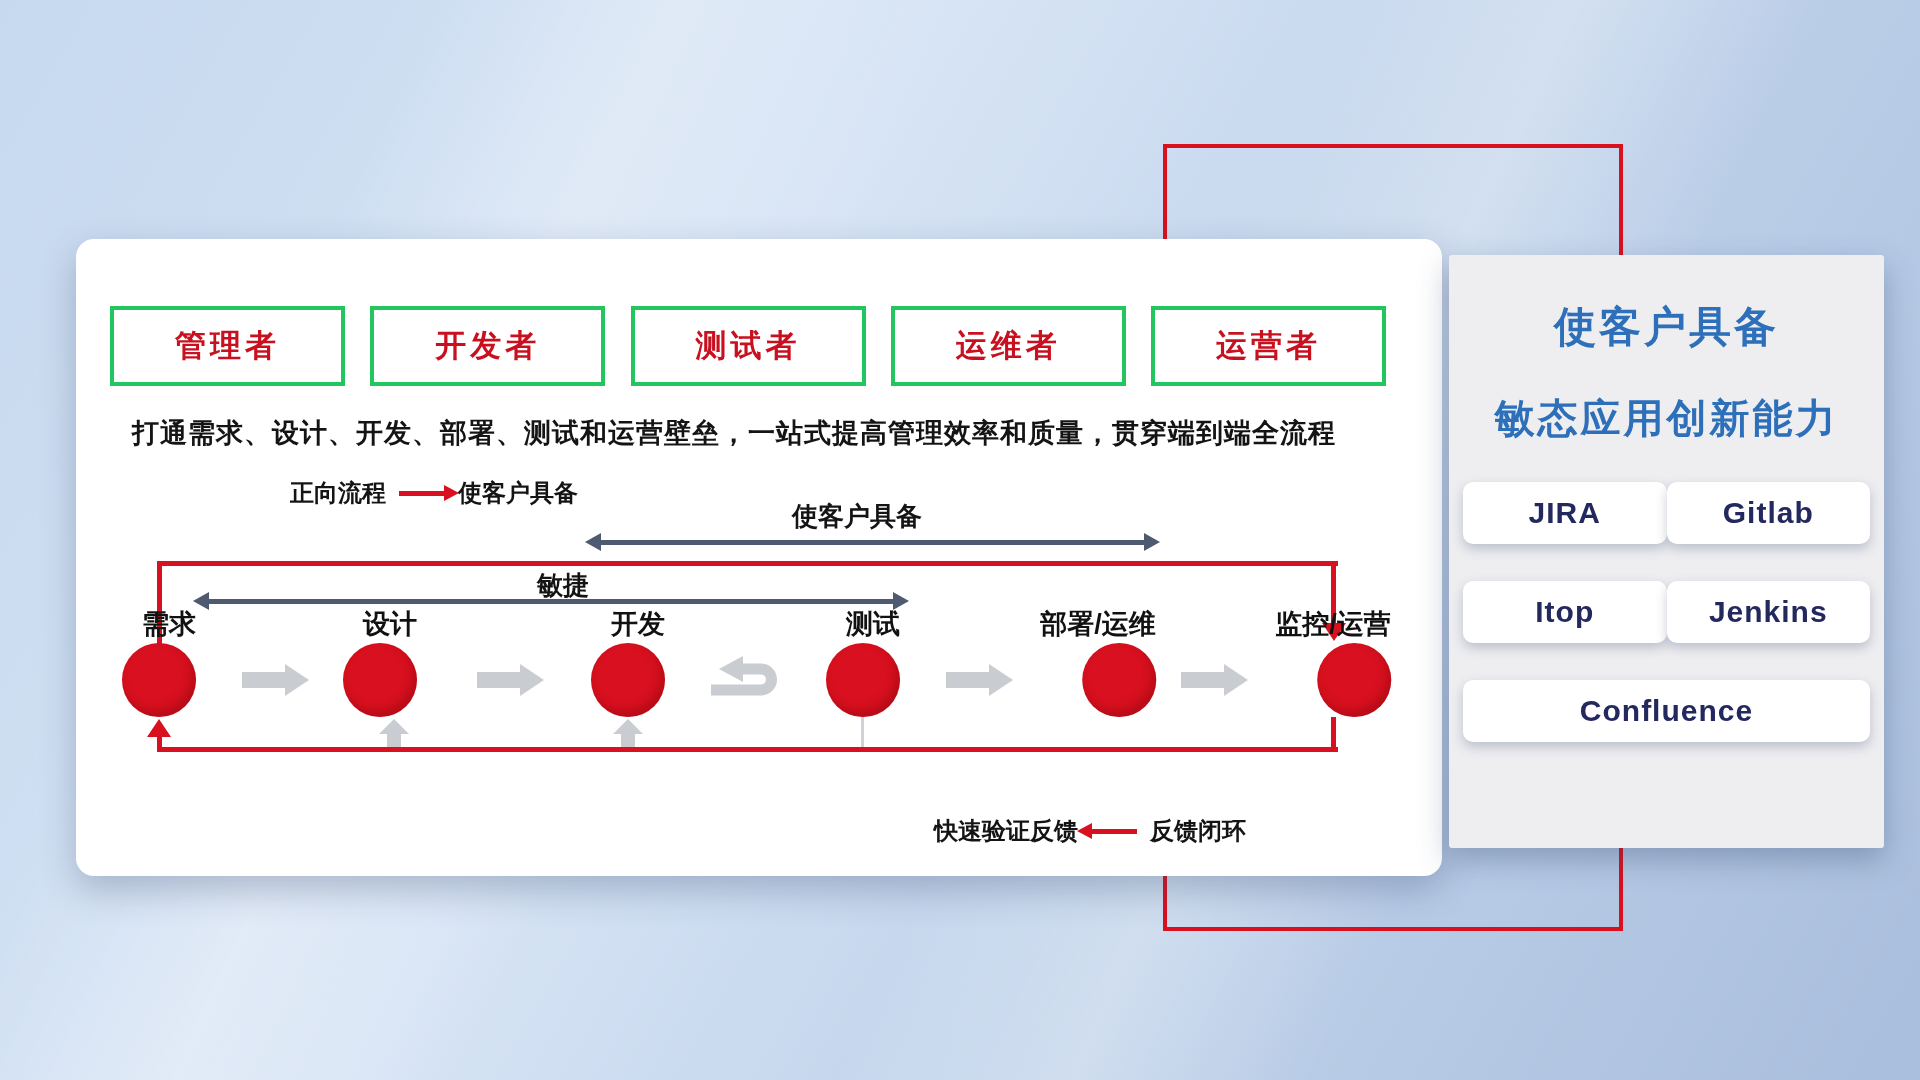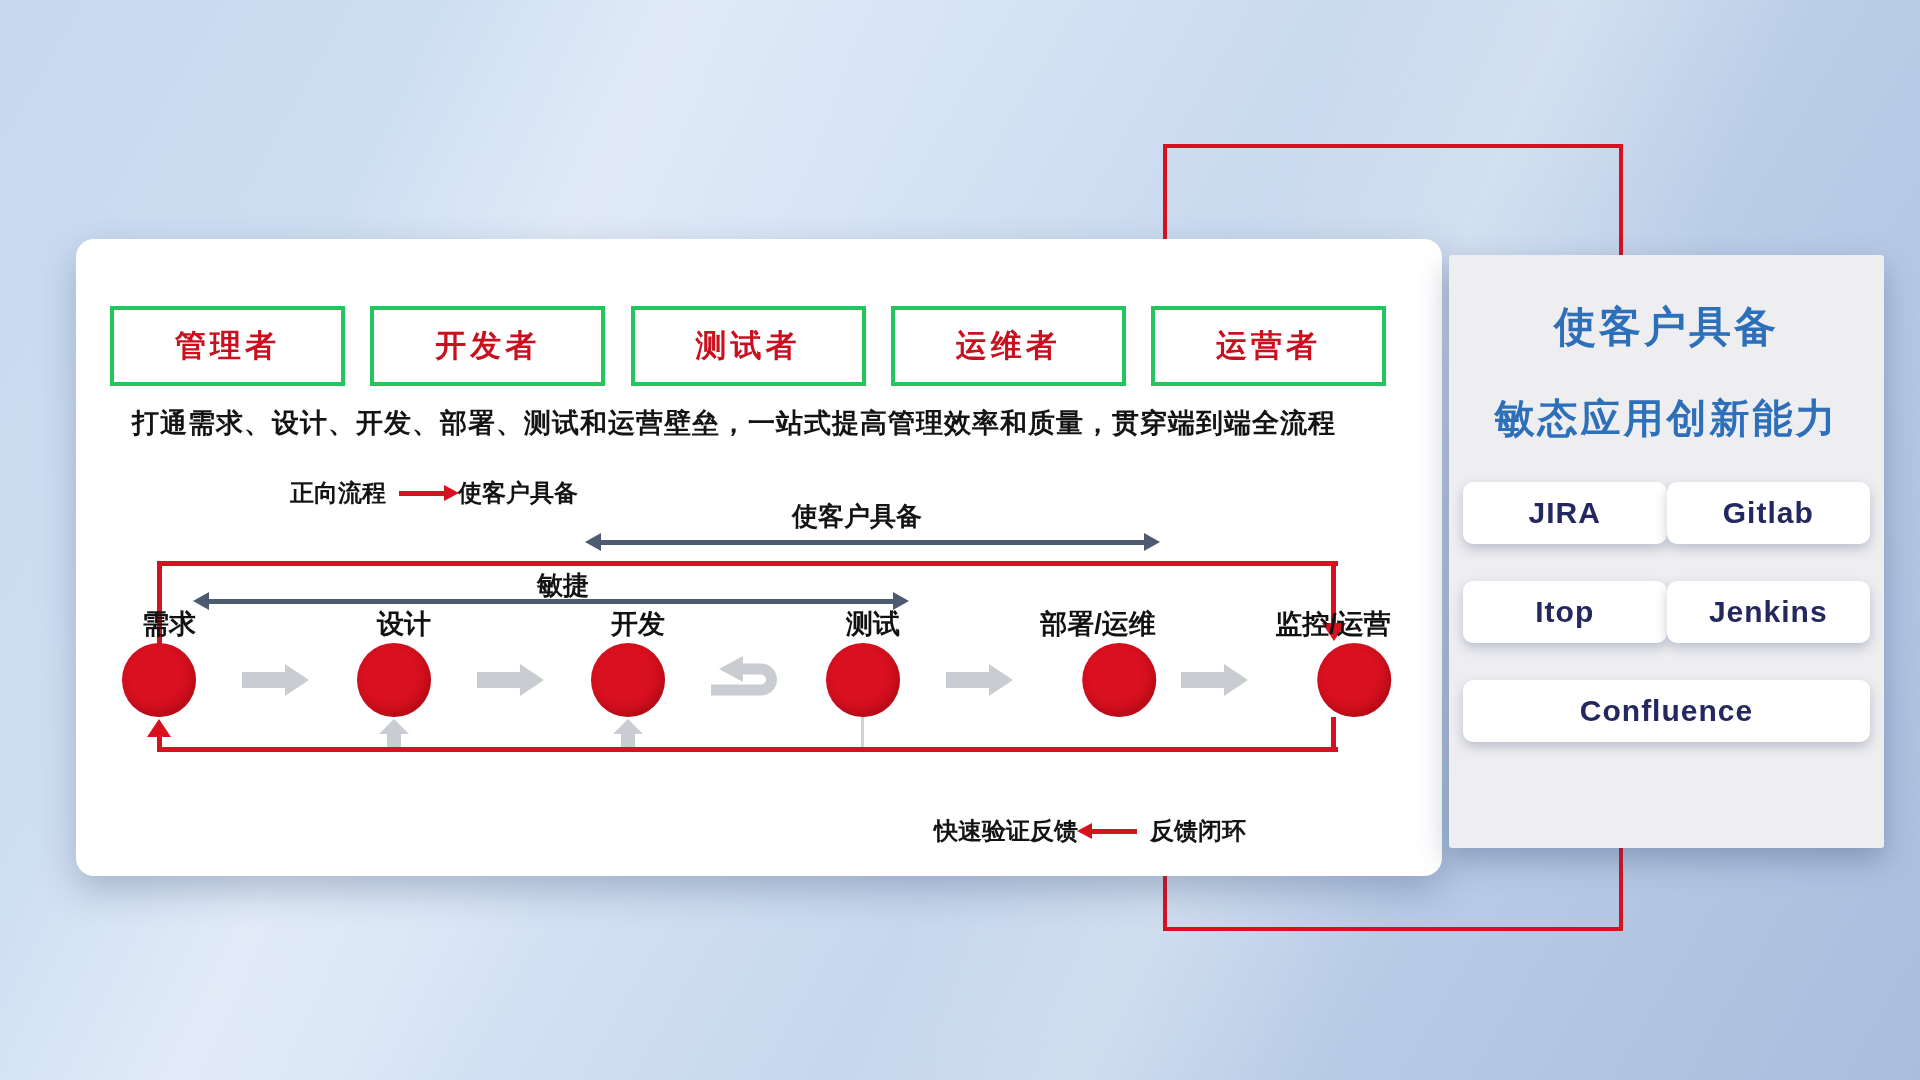--- a/index.html
+++ b/index.html
@@ -23,21 +23,21 @@
     background:#ffffff; border-radius:18px; z-index:2;
     box-shadow:0 14px 36px rgba(50,70,110,.30); }
 
   
   .roles-row { position:absolute; left:34px; top:67px; width:1276px; height:80px;
     display:flex; justify-content:space-between; }
   .role-box { width:235px; height:80px; border:4px solid #22c55e; background:#fff;
     display:flex; align-items:center; justify-content:center;
     color:#c8101f; font-size:31px; font-weight:bold; letter-spacing:4px; }
 
-  .flow-desc { position:absolute; left:56px; top:166px; font-size:27px; font-weight:bold;
+  .flow-desc { position:absolute; left:56px; top:176px; font-size:27px; font-weight:bold;
     color:#141414; letter-spacing:1px; white-space:nowrap; }
 
   
   .legend { position:absolute; display:flex; align-items:center; gap:13px;
     font-size:24px; font-weight:bold; color:#141414; white-space:nowrap; }
   .legend-forward { left:214px; top:238px; }
   .legend-feedback { left:858px; top:560px;margin-top:16px; }
 
   .harrow { position:relative; width:46px; height:5px; background:#d8101f; display:inline-block; }
   .harrow.right::after { content:""; position:absolute; right:-14px; top:-6px; width:0; height:0;
@@ -143,21 +143,21 @@
 
     <div class="redline rl-bot-h"></div>
     <div class="redline rl-right-v-b"></div>
     <div class="redline rl-left-v-b"></div>
     <div class="red-head up"></div>
 
     <div class="stage" style="left:83px">
       <div class="stage-label">需求</div>
       <div class="stage-dot"></div>
     </div>
-    <div class="stage" style="left:318px">
+    <div class="stage" style="left:304px">
       <div class="stage-label">设计</div>
       <div class="stage-dot"></div>
     </div>
     <div class="stage" style="left:552px">
       <div class="stage-label">开发</div>
       <div class="stage-dot"></div>
     </div>
     <div class="stage" style="left:787px">
       <div class="stage-label">测试</div>
       <div class="stage-dot"></div>

